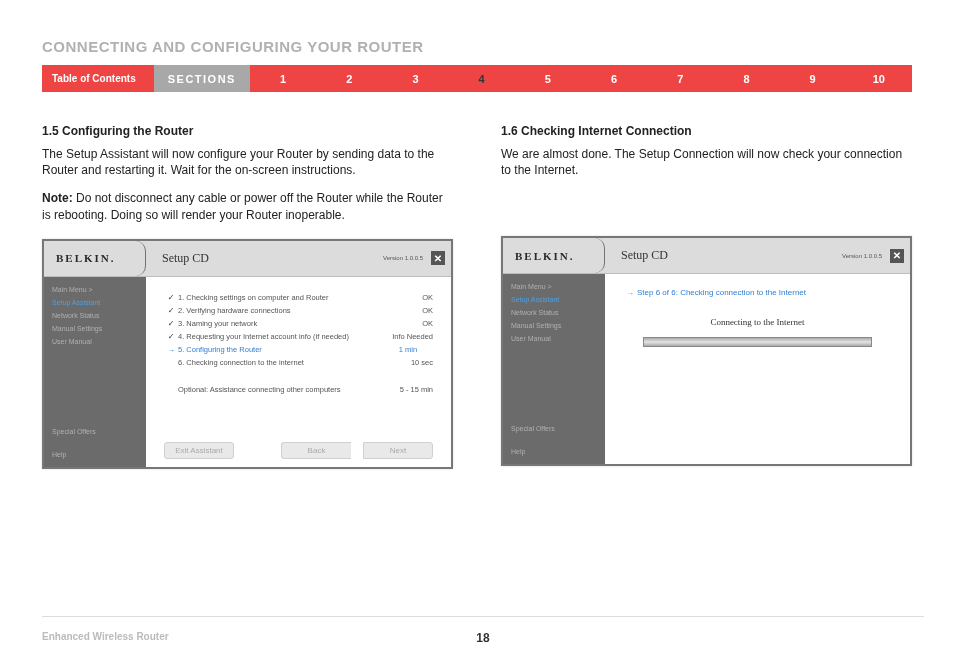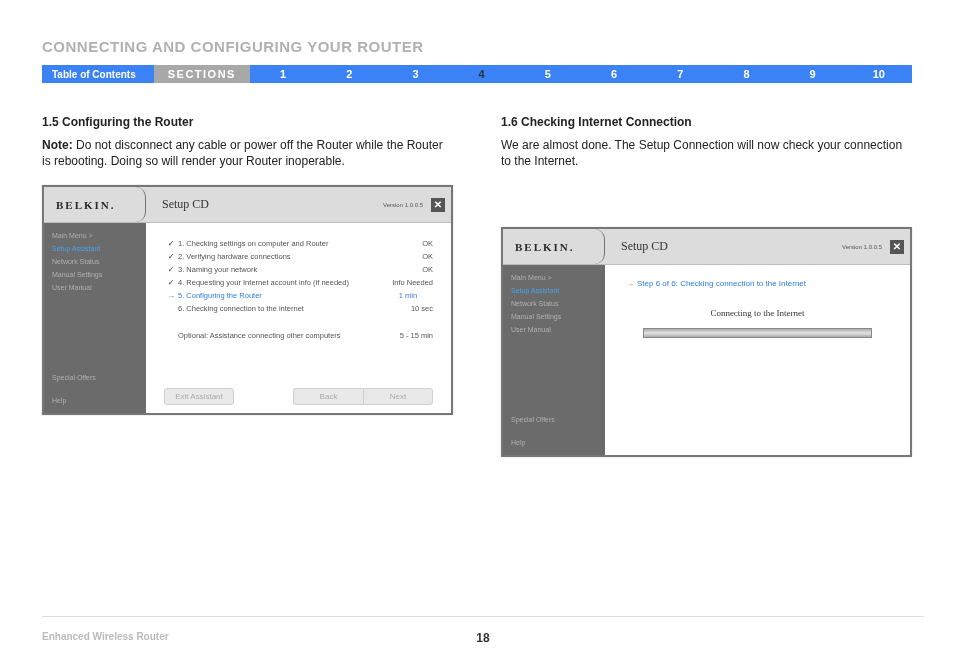--- a/index.html
+++ b/index.html
@@ -16,22 +16,22 @@
   }
   .main-title {
     color: #b1b1b1;
     font-size: 15px;
     font-weight: bold;
     letter-spacing: 0.5px;
     margin-bottom: 10px;
   }
   .navbar {
     display: flex;
-    background: #3b82f6;
-    height: 18px;
+    background: #ef4444;
+    height: 27px;
     align-items: center;
     font-size: 10px;
     color: #fff;
     font-weight: bold;
   }
   .nav-toc {
     padding: 0 18px 0 10px;
     white-space: nowrap;
   }
   .nav-sections-label {
@@ -184,21 +184,21 @@
   .btn {
     background: #e9e9e9;
     border: 1px solid #d0d0d0;
     color: #aaa;
     font-size: 8px;
     padding: 3px 0;
     width: 70px;
     text-align: center;
     border-radius: 3px;
   }
-  .btn-group { display: flex; gap: 0; border-radius: 7px; }
+  .btn-group { display: flex; gap: 12px; border-radius: 7px; }
   .btn-group .btn { border-radius: 0; }
   .btn-group .btn:first-child { border-radius: 3px 0 0 3px; border-right: none; }
   .btn-group .btn:last-child { border-radius: 0 3px 3px 0; }
 
   
   .step-header {
     display: flex;
     align-items: center;
     font-size: 8px;
     color: #2f7ed8;
@@ -258,20 +258,21 @@
     <div class="nav-num">7</div>
     <div class="nav-num">8</div>
     <div class="nav-num">9</div>
     <div class="nav-num">10</div>
   </div>
 
   <div class="columns">
 
     <div class="col">
       <div class="sub-title">1.5 Configuring the Router</div>
+      <div class="body-text">The Setup Assistant will now configure your Router by sending data to the Router and restarting it. Wait for the on-screen instructions.</div>
       <div class="note-text">
         <span class="note-label">Note:</span><span> Do not disconnect any cable or power off the Router while the Router is rebooting. Doing so will render your Router inoperable.</span>
       </div>
 
       <div class="window">
         <div class="win-titlebar">
           <div class="logo">BELKIN.</div>
           <div class="win-title">Setup CD</div>
           <div class="win-version">Version 1.0.0.5</div>
           <div class="win-close">✕</div>

